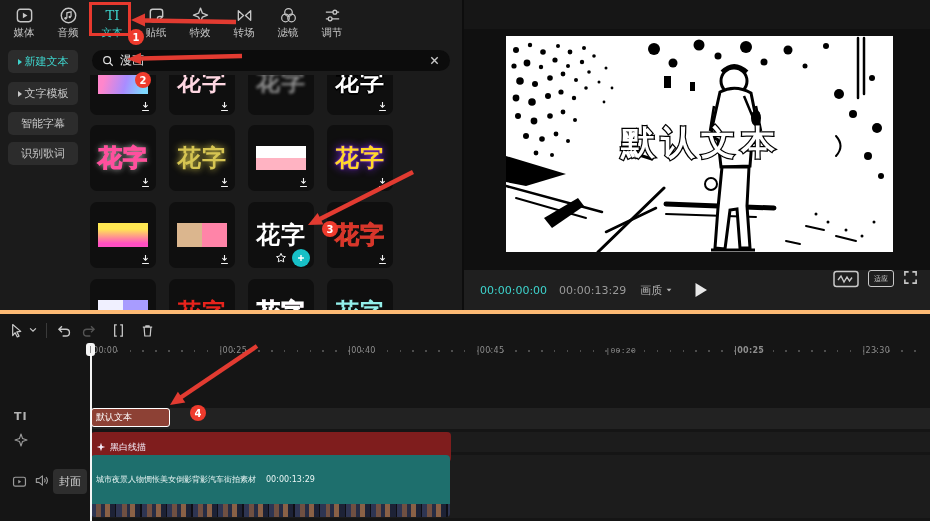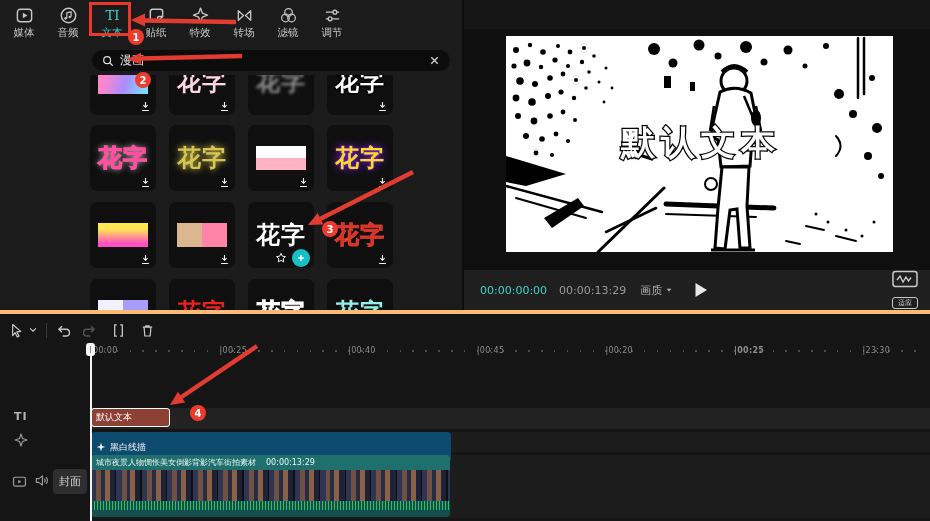--- a/index.html
+++ b/index.html
@@ -60,21 +60,21 @@
     padding-left:18px;font-size:12px;color:#d2d2d2;}
   .video-area{position:absolute;left:0;top:29px;right:0;height:241px;background:#101010;}
   .video-frame{position:absolute;left:42px;top:7px;width:387px;height:216px;background:#fff;}
   .player-controls{position:absolute;left:0;bottom:0;right:0;height:40px;background:#1f1f1f;display:flex;align-items:center;
     padding:16px 16px;font-size:11px;box-sizing:border-box;margin-top:8px;}
   .t-current{color:#3ed4cd;}
   .t-duration{color:#9a9a9a;margin-left:12px;}
   .quality{margin-left:14px;color:#b5b5b5;display:flex;align-items:center;gap:3px;}
   .quality svg{width:8px;height:8px;}
   .play-btn{position:absolute;left:230px;top:12px;width:14px;height:16px;color:#e8e8e8;}
-  .pc-right{position:absolute;right:12px;top:0;height:40px;display:flex;align-items:flex-start;gap:9px;color:#c9c9c9;flex-direction:column;}
+  .pc-right{position:absolute;right:12px;top:0;height:40px;display:flex;align-items:flex-start;gap:9px;color:#c9c9c9;}
   .fit-box{width:26px;height:17px;border:1.5px solid #c9c9c9;border-radius:3px;display:flex;align-items:center;justify-content:center;
     font-size:7px;color:#c9c9c9;box-sizing:border-box;}
 
   
   .timeline{position:absolute;left:0;top:310px;width:930px;height:211px;background:#151515;border-top:4px solid #fdba74;box-sizing:border-box;}
   .tl-toolbar{position:absolute;left:8px;top:5px;height:22px;display:flex;align-items:center;color:#c9c9c9;}
   .tool{width:17px;height:17px;}
   .tool svg{width:100%;height:100%;}
   .tool.small{width:10px;height:10px;}
   .tool.dim{opacity:.35;}
@@ -90,25 +90,25 @@
   .hdr-divider{position:absolute;left:90px;top:31px;bottom:0;width:1px;background:#262626;}
   .trk-icon{position:absolute;color:#9c9c9c;}
   .trk-ti{left:14px;top:96px;font-size:11px;font-weight:bold;letter-spacing:1px;color:#b3b3b3;}
   .trk-fx{left:14px;top:119px;width:14px;height:14px;}
   .trk-vid{left:11px;top:159px;width:17px;height:15px;}
   .trk-spk{left:34px;top:159px;width:15px;height:15px;}
   .cover-btn{position:absolute;left:53px;top:155px;width:34px;height:25px;background:#2e2e2e;border-radius:4px;
     display:flex;align-items:center;justify-content:center;font-size:11px;color:#d8d8d8;}
   .text-clip{position:absolute;left:91px;top:94px;width:79px;height:19px;background:#8d4135;border:1.5px solid #fff;
     border-radius:3px;box-sizing:border-box;display:flex;align-items:center;padding-left:4px;font-size:9px;color:#fff;white-space:nowrap;overflow:hidden;}
-  .effect-clip{position:absolute;left:91px;top:118px;width:360px;height:30px;background:#0c4a6e;border-radius:4px;
+  .effect-clip{position:absolute;left:91px;top:118px;width:360px;height:30px;background:#7f1d1d;border-radius:4px;
     display:flex;align-items:center;gap:4px;padding-left:5px;font-size:9px;color:#f4edf9;box-sizing:border-box;}
   .effect-clip .fx-ico{width:10px;height:10px;color:#f4edf9;}
   .video-clip{position:absolute;left:91px;top:141px;width:359px;height:62px;border-radius:4px;overflow:hidden;}
-  .vc-head{height:15px;background:#1e6f6d;display:flex;align-items:center;gap:10px;padding:0 5px;font-size:8px;color:#eaf6f5;white-space:nowrap;overflow:hidden;}
+  .vc-head{height:15px;background:#1e6f6d;display:flex;align-items:center;gap:10px;padding:17px 5px;font-size:8px;color:#eaf6f5;white-space:nowrap;overflow:hidden;}
   .vc-strip{height:31px;background:repeating-linear-gradient(90deg,#2e3552 0 5px,#705042 5px 10px,#262c44 10px 14px,
     #8a6146 14px 19px,#1d2236 19px 24px,#0e0e14 24px 25.5px);}
   .vc-wave{height:16px;background:#11504c;position:relative;}
   .vc-wave::before{content:"";position:absolute;left:0;top:0;right:0;height:9px;
     background:repeating-linear-gradient(90deg,#35c05e 0 1.2px,transparent 1.2px 3px);}
   .playhead-head{position:absolute;left:86px;top:29px;width:9px;height:13px;background:#f4f4f4;border-radius:3px;}
   .playhead-head::after{content:"";position:absolute;left:3.5px;top:3px;bottom:3px;width:1.5px;background:#8a8a8a;}
   .playhead-stem{position:absolute;left:90px;top:41px;width:1.5px;bottom:0;background:#fff;opacity:.95;}
 
   
@@ -189,20 +189,36 @@
         </div>
         <div class="tab">
           <span class="tab-icon">
             <svg viewBox="0 0 20 20">
               <path d="M3 6.5h14M3 13.5h14" stroke="currentColor" stroke-width="1.4"></path>
               <circle cx="12.5" cy="6.5" r="2" fill="#1b1b1b" stroke="currentColor" stroke-width="1.4"></circle>
               <circle cx="7.5" cy="13.5" r="2" fill="#1b1b1b" stroke="currentColor" stroke-width="1.4"></circle>
             </svg>
           </span>
           <span class="tab-label">调节</span>
+        </div>
+      </div>
+    <div class="sidebar">
+        <div class="side-item active" style="top: 8px;">
+          <span class="tri"></span>
+          <span>新建文本</span>
+        </div>
+        <div class="side-item" style="top: 40px;">
+          <span class="tri"></span>
+          <span>文字模板</span>
+        </div>
+        <div class="side-item" style="top: 70px;">
+          <span>智能字幕</span>
+        </div>
+        <div class="side-item" style="top: 100px;">
+          <span>识别歌词</span>
         </div>
       </div>
 
     <div class="search-bar">
       <span class="mag">
         <svg viewBox="0 0 14 14">
             <circle cx="6" cy="6" r="4" stroke="currentColor" stroke-width="1.4" fill="none"></circle>
             <path d="M9 9l3.5 3.5" stroke="currentColor" stroke-width="1.4"></path>
           </svg>
       </span>
@@ -491,21 +507,21 @@
             <path d="M4.5 6h11M8 6V4.5h4V6M6 6l.8 10.5h6.4L14 6" stroke="currentColor" stroke-width="1.4" fill="none" stroke-linejoin="round"></path>
           </svg>
       </span>
     </div>
 
     <div class="ruler">
         <span class="ruler-label" style="left: 2px;">00:00</span>
         <span class="ruler-label" style="left: 128.6px;">|00:25</span>
         <span class="ruler-label" style="left: 257.2px;">|00:40</span>
         <span class="ruler-label" style="left: 385.8px;">|00:45</span>
-        <span class="ruler-label" style="left: 514.4px;">|00:20</span>
+        <span class="ruler-label" style="left: 514.4px; font-family: Liberation Mono, monospace;">|00:20</span>
         <span class="ruler-label" style="left: 643px; font-weight: bold;">|00:25</span>
         <span class="ruler-label" style="left: 771.6px;">|23:30</span>
       </div>
     <div class="hdr-divider"></div>
 
     <div class="lane lane1"></div>
     <div class="lane lane2"></div>
     <div class="lane lane3"></div>
 
     <span class="trk-icon trk-ti">TI</span>

